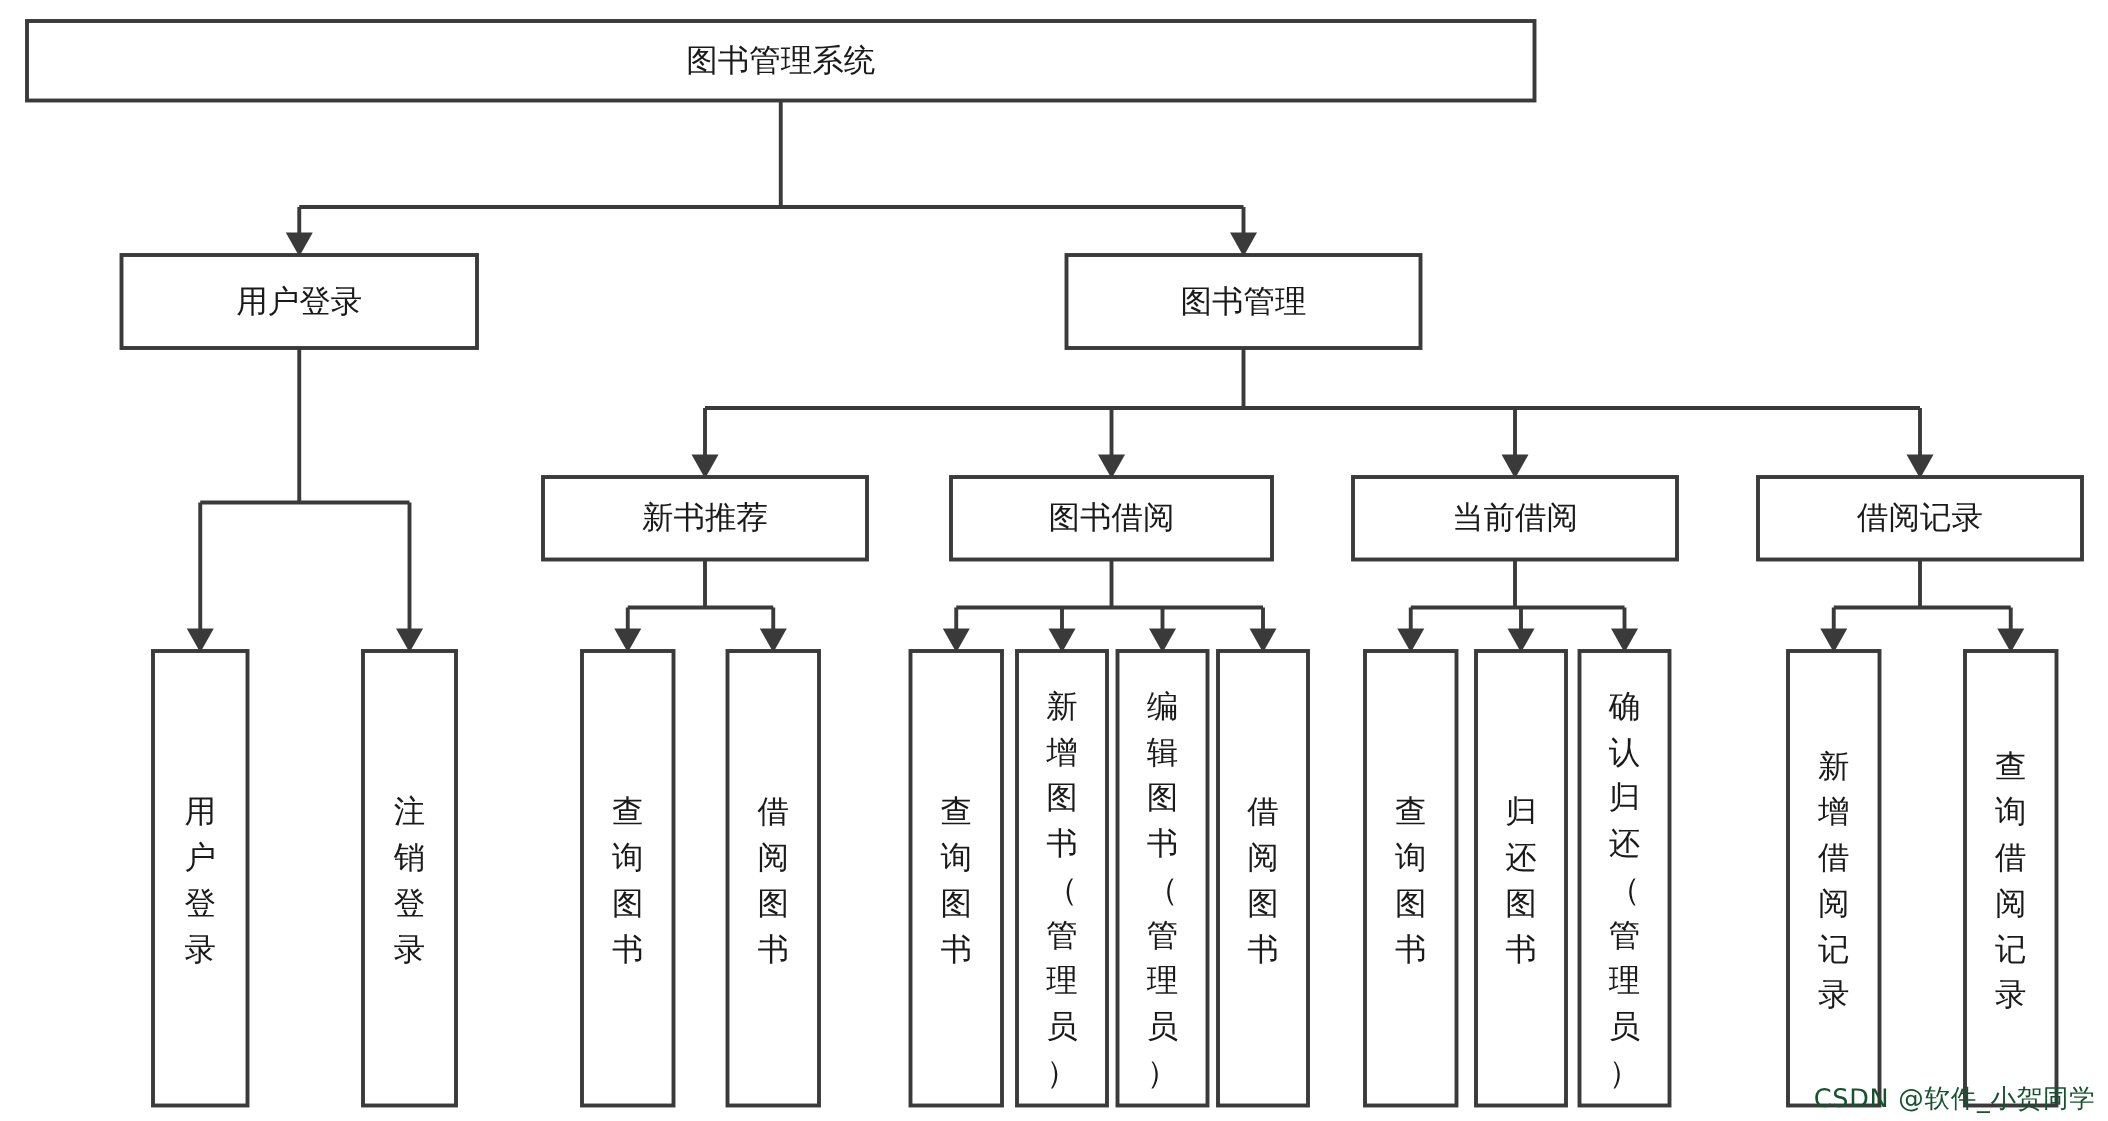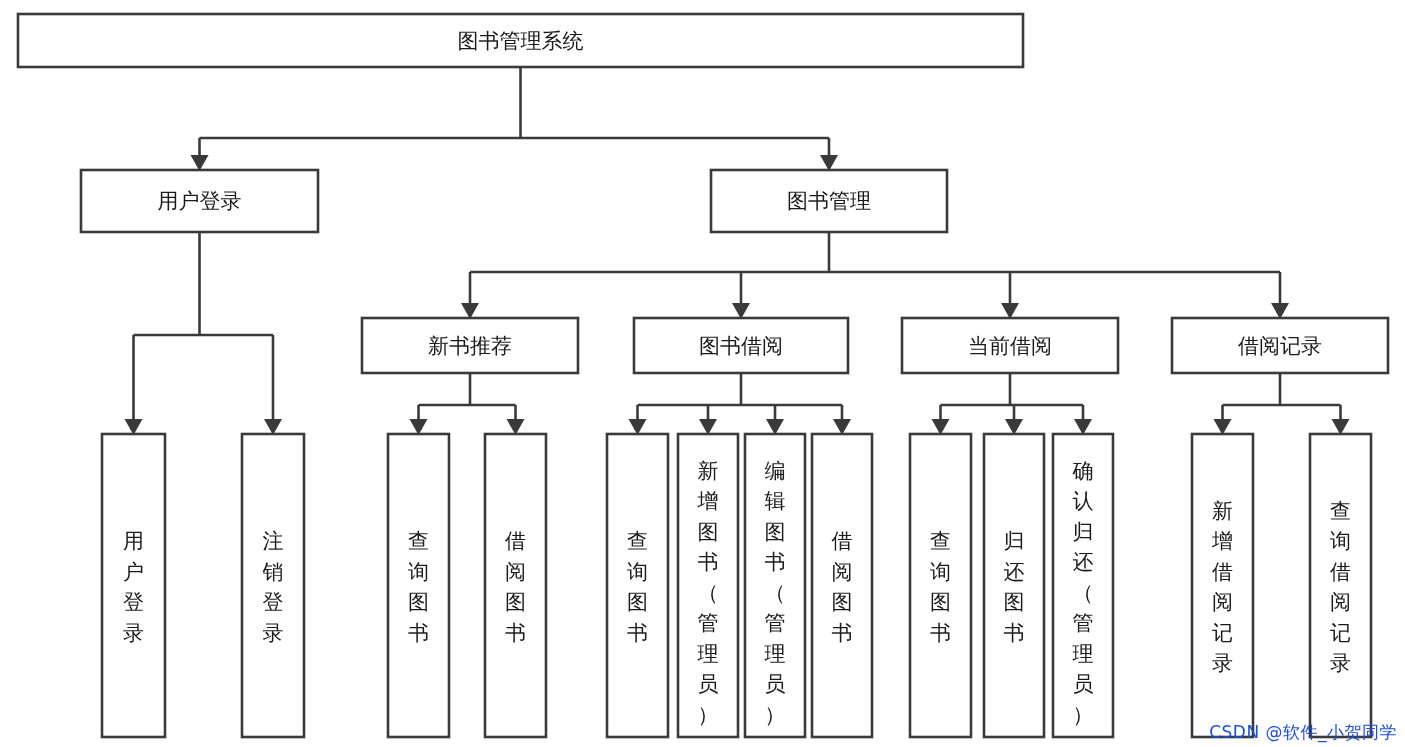--- a/index.html
+++ b/index.html
@@ -52,21 +52,21 @@
     stroke-linecap: butt;
   }
   .arrow-head {
     fill: #3a3a3a;
     stroke: none;
   }
   .watermark {
     position: absolute;
     right: 8px;
     bottom: 3px;
-    color: #1d4ed8;
+    color: #14532d;
     font-size: 17px;
     font-family: "DejaVu Sans", "Liberation Sans", sans-serif;
     white-space: nowrap;
     letter-spacing: 0.5px;
     pointer-events: none;
   }
 </style>
 </head>
 <body>
 

